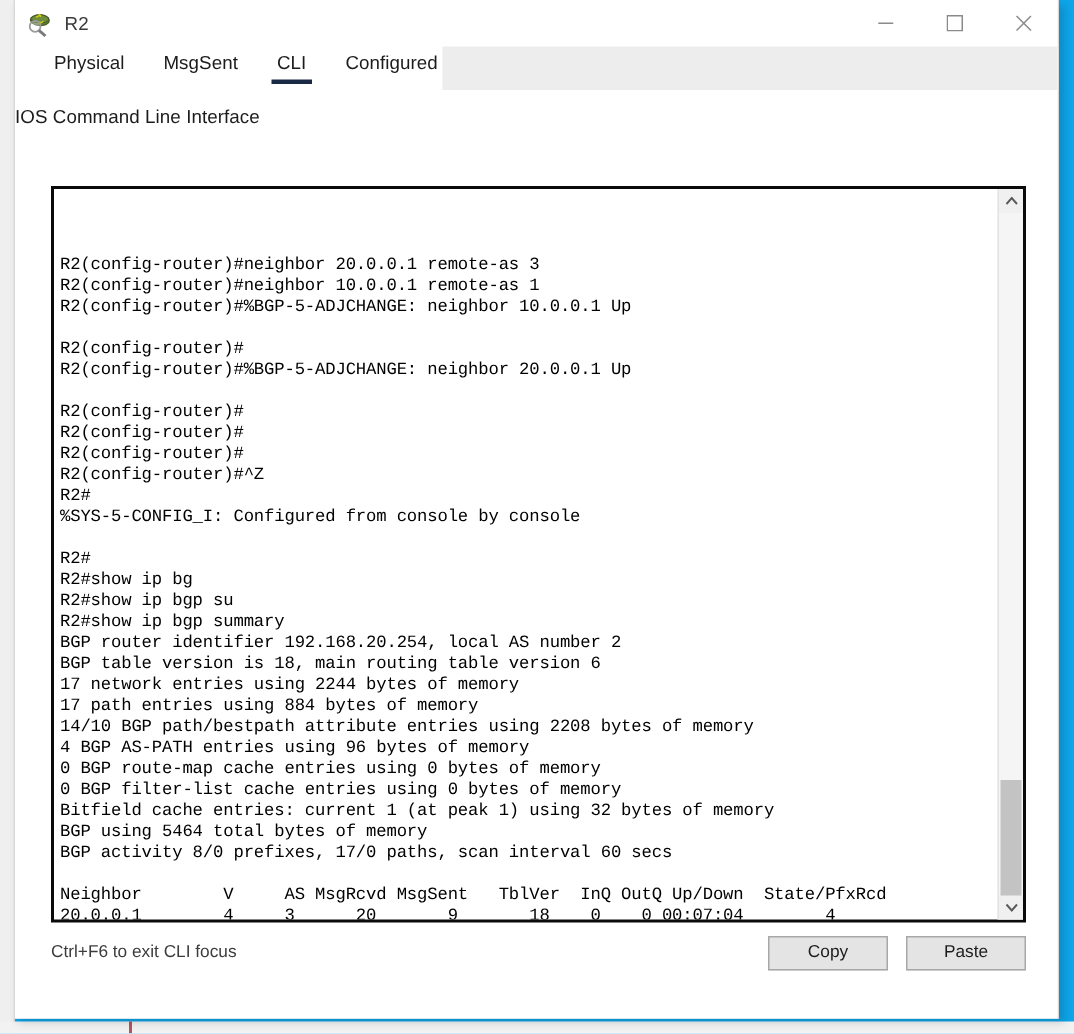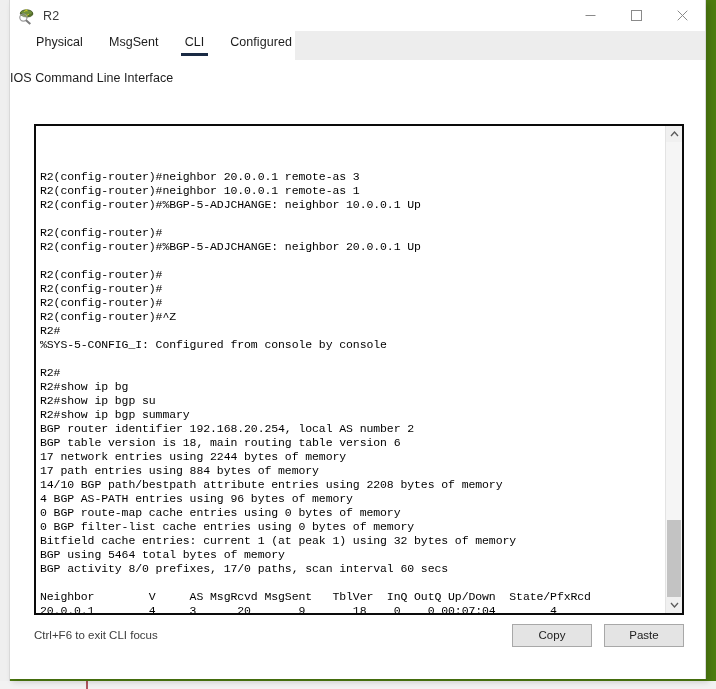--- a/index.html
+++ b/index.html
@@ -10,21 +10,21 @@
     height: 689px;
     overflow: hidden;
     font-family: "Liberation Sans", sans-serif;
   }
 
   
   #desktop {
     position: relative;
     width: 716px;
     height: 689px;
-    background: #4d7c0f;
+    background: #0ea5e9;
     overflow: hidden;
   }
   .bg-strip-left {
     position: absolute;
     left: 0; top: 0;
     width: 9px; height: 689px;
     background: #efefef;
     border-right: 1px solid #d6d6d6;
   }
   .bg-strip-bottom {

